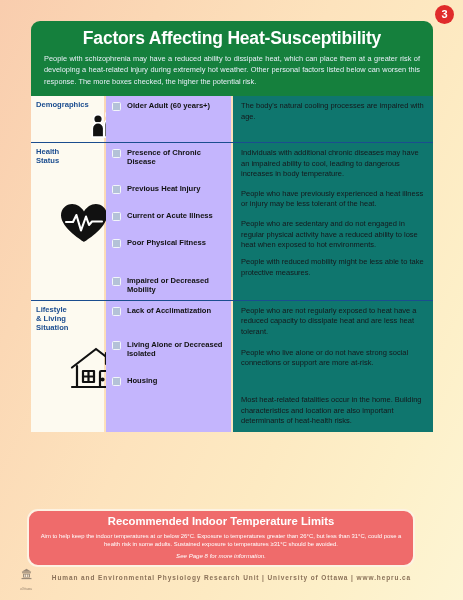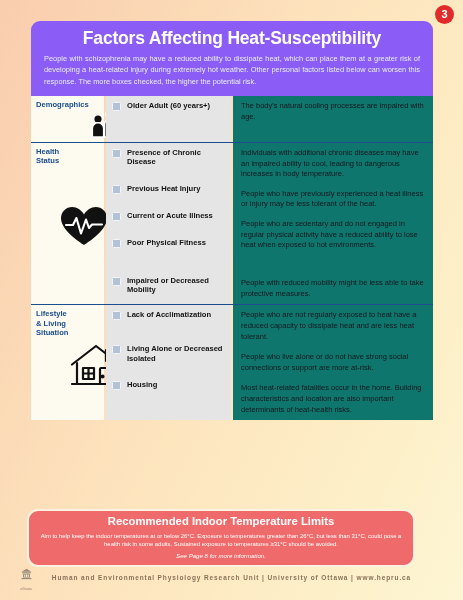--- a/index.html
+++ b/index.html
@@ -41,21 +41,21 @@
   .card {
     position: absolute;
     top: 21px; left: 31px;
     width: 402px;
     border-radius: 9px 9px 0 0;
     overflow: hidden;
   }
 
   
   .header {
-    background: #8b5cf6;
+    background: #15803d;
     padding: 7px 11px 9px 11px;
   }
   .header-title {
     color: #ffffff;
     font-size: 17.5px;
     font-weight: bold;
     text-align: center;
     letter-spacing: -0.2px;
     line-height: 1.15;
     margin-bottom: 5px;
@@ -101,21 +101,21 @@
     display: flex;
     align-items: center;
     justify-content: center;
     width: 100%;
   }
 
   
   .items-col {
     width: 125px;
     flex: 0 0 125px;
-    background: #e5e5e5;
+    background: #c4b5fd;
     margin-left: 2px;
     padding: 5px 4px 5px 6px;
     display: flex;
     flex-direction: column;
   }
   .item-row {
     display: flex;
     align-items: flex-start;
     gap: 6px;
   }
@@ -283,21 +283,21 @@
           <div class="item-label">Poor Physical Fitness</div>
         </div>
         <div class="item-row">
           <div class="checkbox"></div>
           <div class="item-label">Impaired or Decreased Mobility</div>
         </div>
       </div>
       <div class="desc-col">
         <div class="desc-text" style="margin-bottom:9px">Individuals with additional chronic diseases may have an impaired ability to cool, leading to dangerous increases in body temperature.</div>
         <div class="desc-text" style="margin-bottom:9px">People who have previously experienced a heat illness or injury may be less tolerant of the heat.</div>
-        <div class="desc-text" style="margin-bottom:27px">People who are sedentary and do not engaged in regular physical activity have a reduced ability to lose heat when exposed to hot environments.</div>
+        <div class="desc-text" style="margin-bottom:6px">People who are sedentary and do not engaged in regular physical activity have a reduced ability to lose heat when exposed to hot environments.</div>
         <div class="desc-text">People with reduced mobility might be less able to take protective measures.</div>
       </div>
     </div>
 
     <div class="section">
       <div class="cat-col">
         <div class="cat-label">Lifestyle &amp; Living Situation</div>
         <div class="cat-icon">
           <svg width="56" height="48" viewBox="0 0 56 48">
             <g fill="none" stroke="#111" stroke-width="2.2" stroke-linejoin="round" stroke-linecap="round">
@@ -322,21 +322,21 @@
           <div class="checkbox"></div>
           <div class="item-label">Living Alone or Decreased Isolated</div>
         </div>
         <div class="item-row">
           <div class="checkbox"></div>
           <div class="item-label">Housing</div>
         </div>
       </div>
       <div class="desc-col">
         <div class="desc-text" style="margin-bottom:10px">People who are not regularly exposed to heat have a reduced capacity to dissipate heat and are less heat tolerant.</div>
-        <div class="desc-text" style="margin-bottom:10px">People who live alone or do not have strong social connections or support are more at-risk.</div>
+        <div class="desc-text" style="margin-bottom:26px">People who live alone or do not have strong social connections or support are more at-risk.</div>
         <div class="desc-text">Most heat-related fatalities occur in the home. Building characteristics and location are also important determinants of heat-health risks.</div>
       </div>
     </div>
 
   </div>
 </div>
 
 <div class="rec-banner">
   <div class="rec-title">Recommended Indoor Temperature Limits</div>
   <div class="rec-body">Aim to help keep the indoor temperatures at or below 26°C. Exposure to temperatures greater than 26°C, but less than 31°C, could pose a health risk in some adults. Sustained exposure to temperatures ≥31°C should be avoided.</div>

